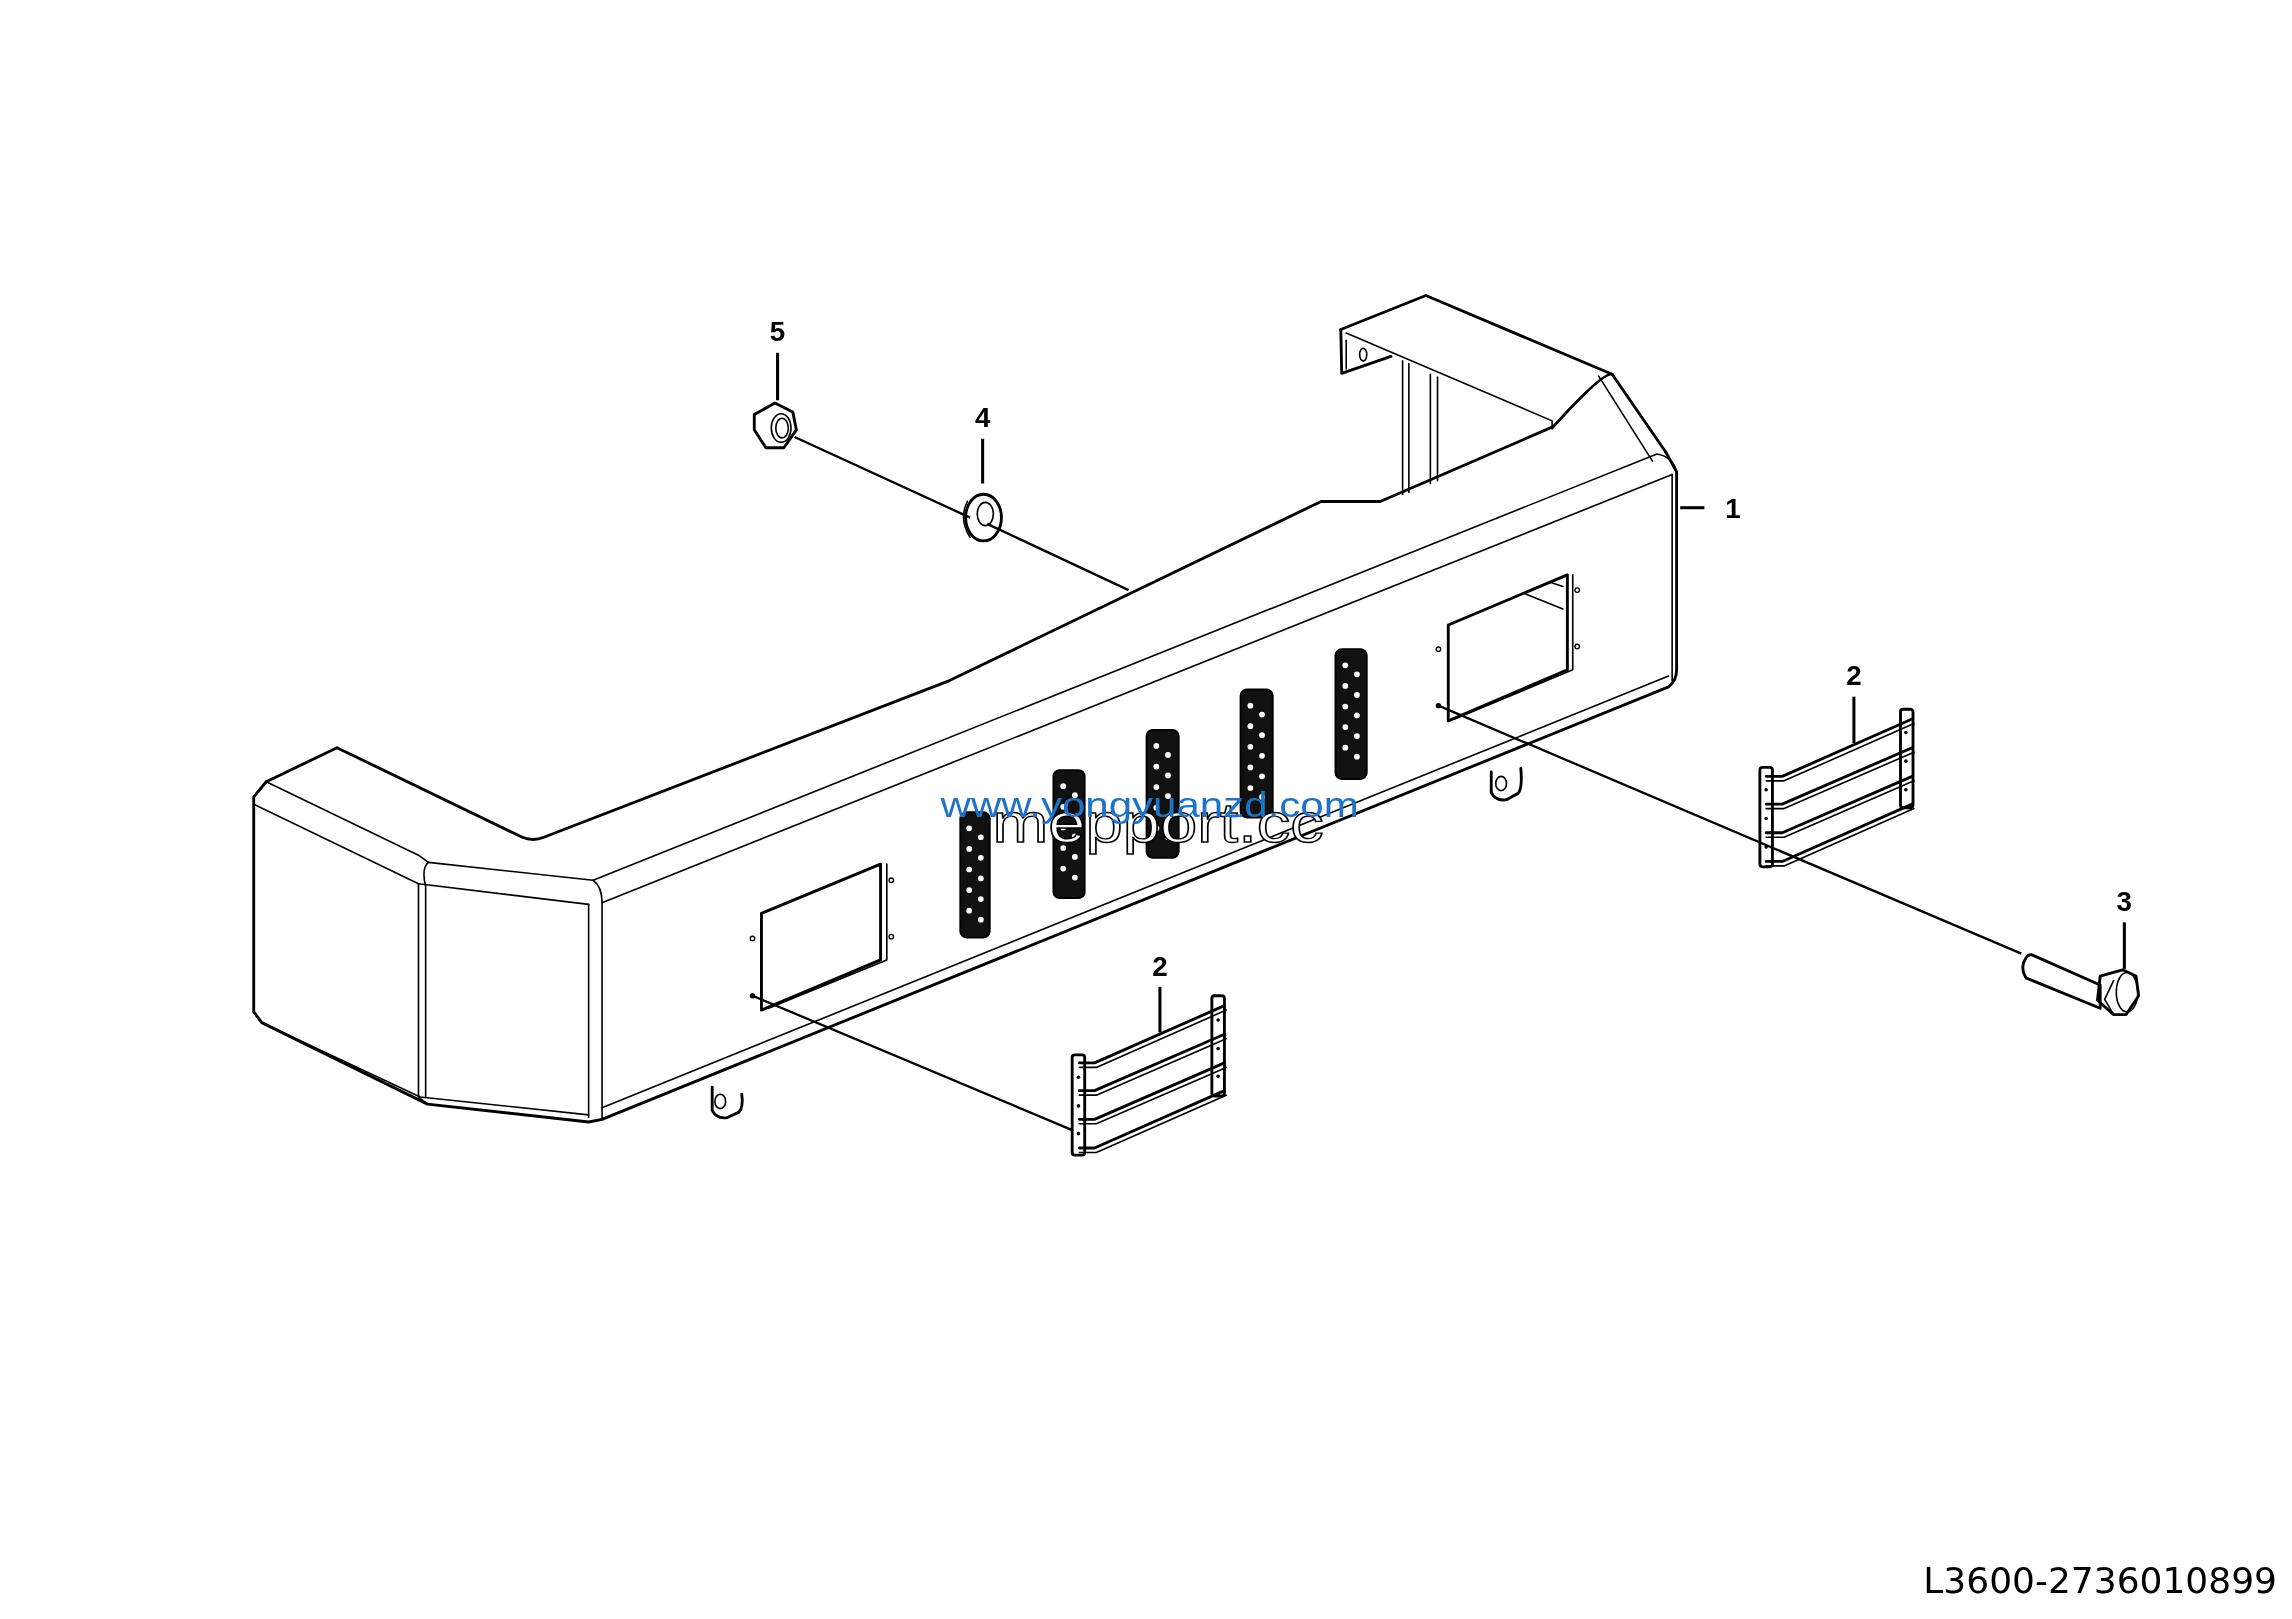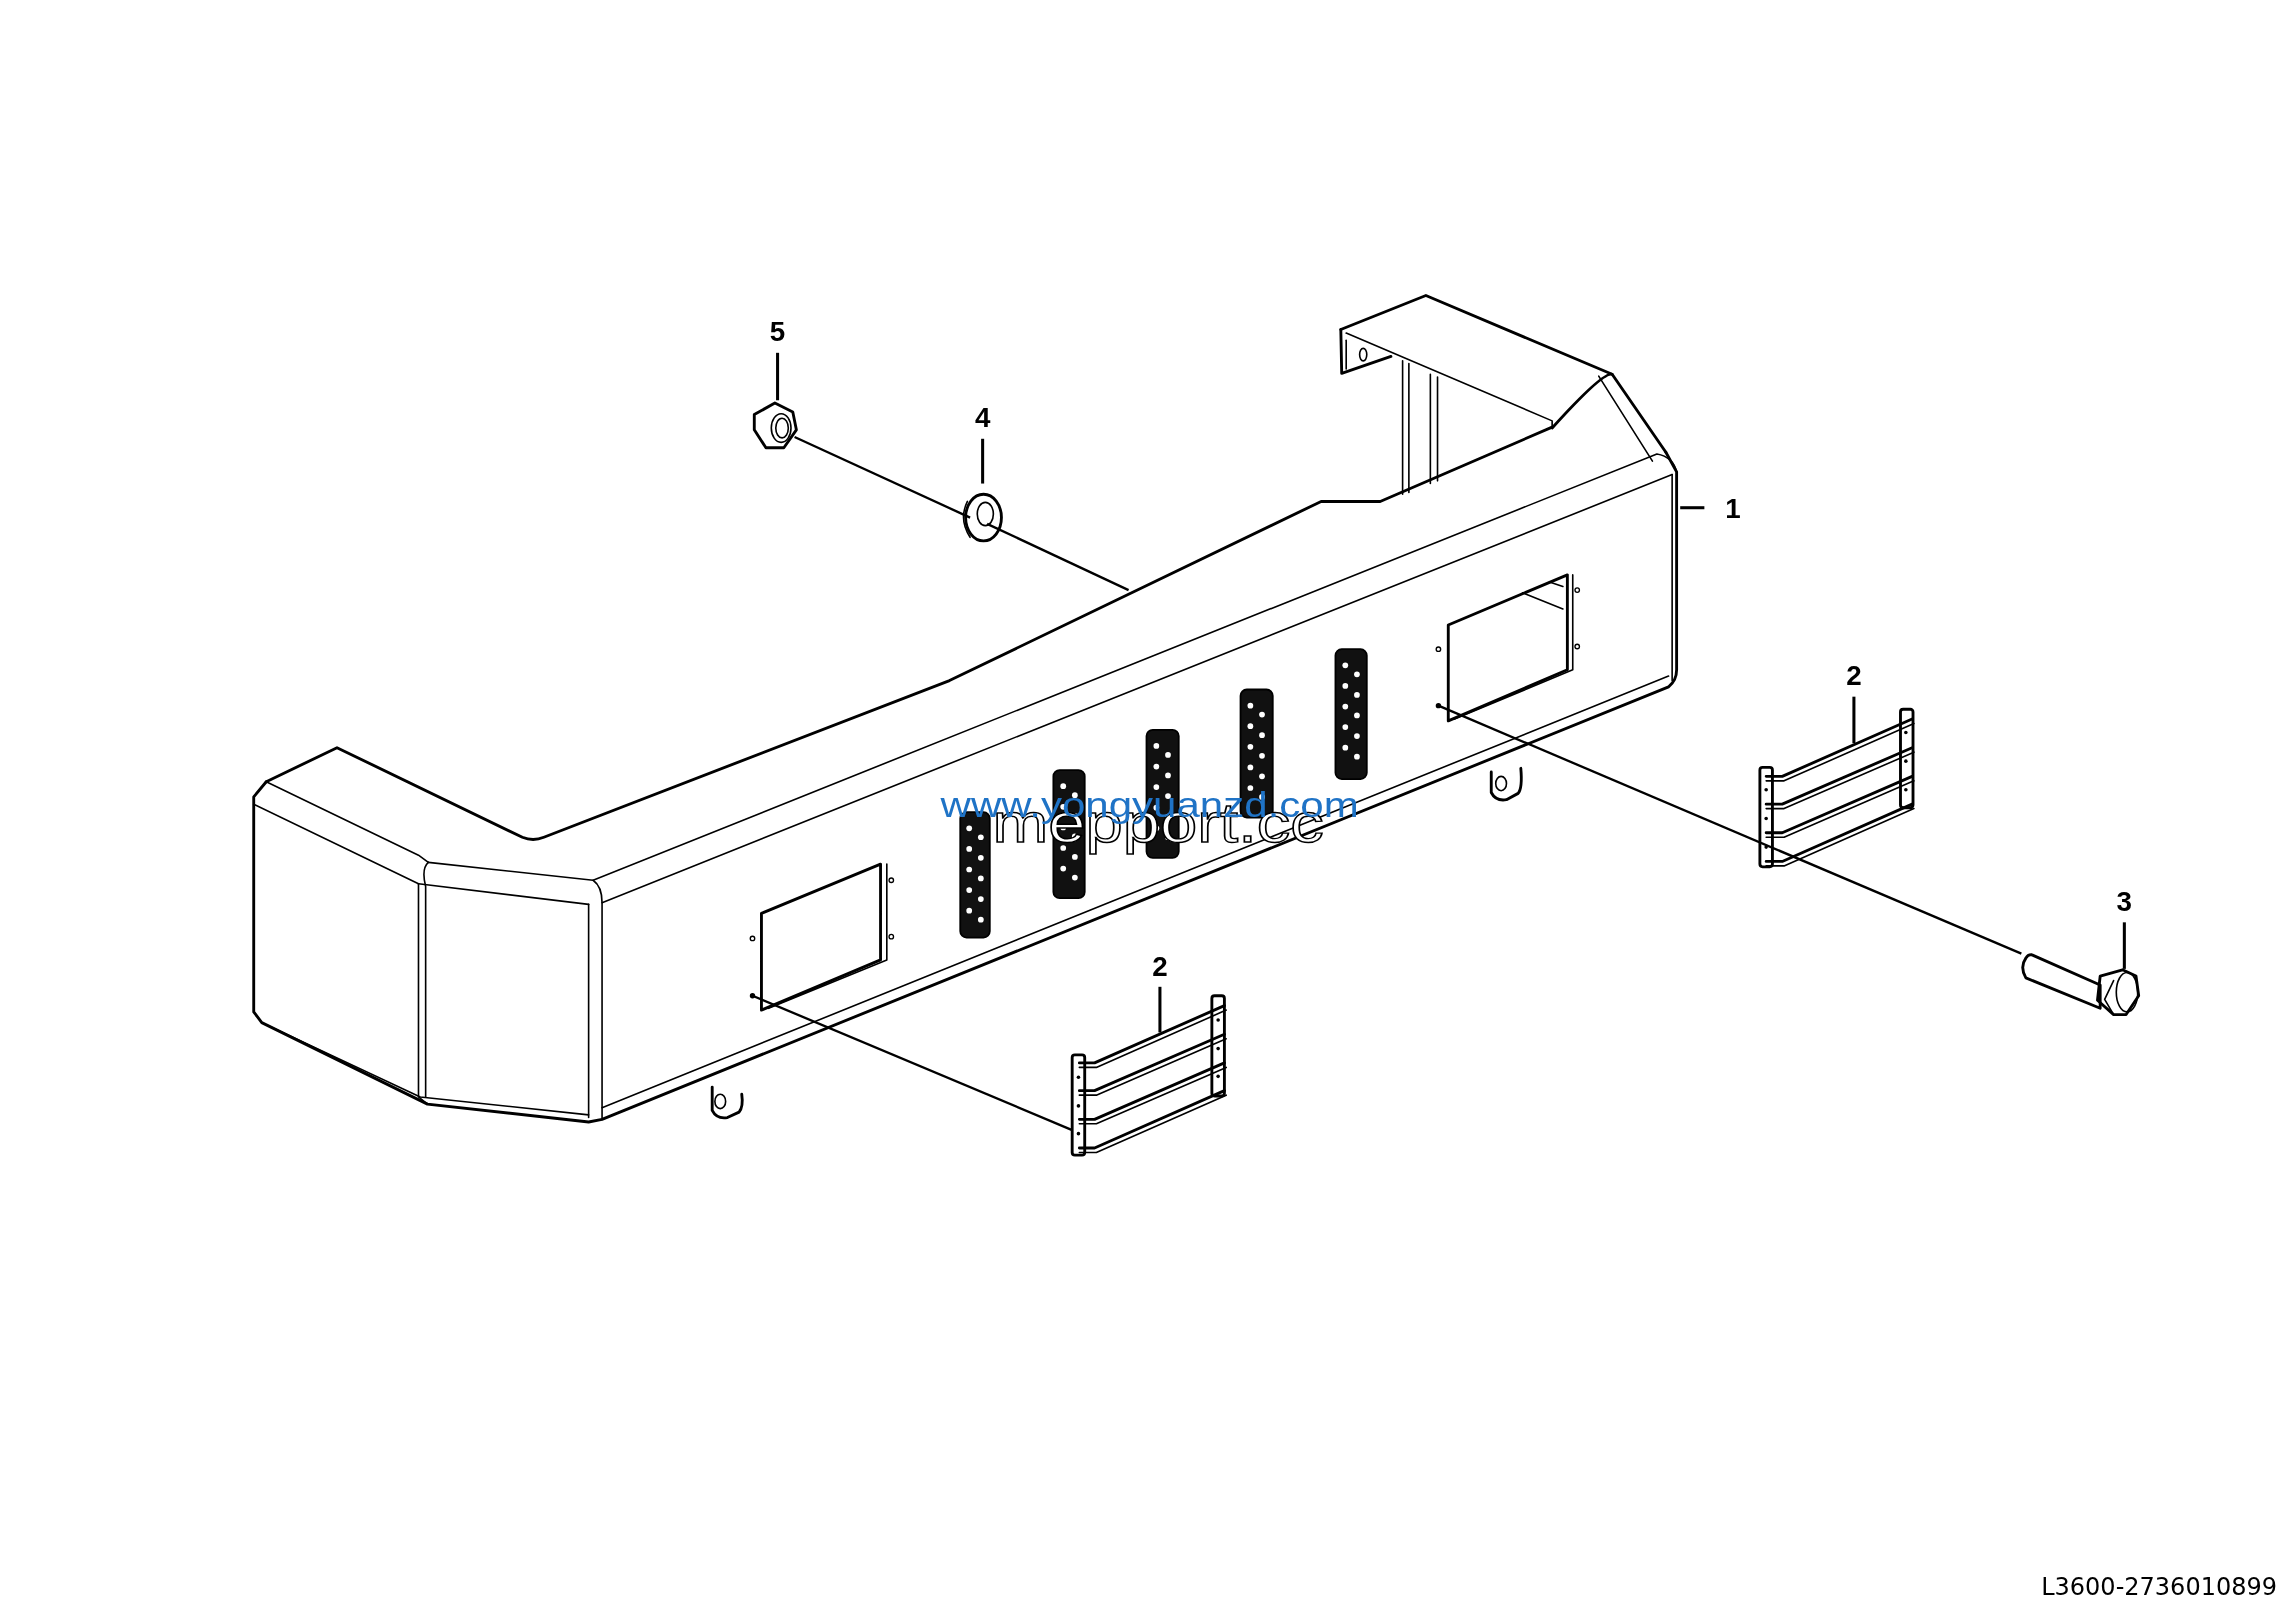--- a/index.html
+++ b/index.html
@@ -6,21 +6,21 @@
   body { width: 2293px; height: 1619px; position: relative; overflow: hidden; font-family: "Liberation Sans", sans-serif; }
   #diagram { position: absolute; left: 0; top: 0; width: 2293px; height: 1619px; }
   .edge { fill: none; stroke: #000; stroke-width: 3.2; stroke-linejoin: round; stroke-linecap: round; }
   .edge-thin { fill: none; stroke: #000; stroke-width: 1.8; stroke-linejoin: round; stroke-linecap: round; }
   .leader { fill: none; stroke: #000; stroke-width: 2.6; }
   .callout-line { fill: none; stroke: #000; stroke-width: 3.4; }
   .callout-num { font-family: "Liberation Sans", sans-serif; font-weight: bold; font-size: 31px; fill: #000; }
   .slot { fill: #111; stroke: #000; stroke-width: 2; }
   .wm-blue { font-family: "Liberation Sans", sans-serif; font-size: 40px; fill: #1f73c6; }
   .wm-outline { font-family: "Liberation Sans", sans-serif; font-size: 62px; fill: #fff; stroke: #000; stroke-width: 1.6; }
-  .figure-id { position: absolute; right: 16px; bottom: 18px; font-family: "DejaVu Sans", sans-serif; font-size: 24px; color: #000; }
+  .figure-id { position: absolute; right: 16px; bottom: 18px; font-family: "DejaVu Sans", sans-serif; font-size: 36px; color: #000; }
 </style>
 </head>
 <body>
 
 <svg id="diagram" viewBox="0 0 2560 1808" xmlns="http://www.w3.org/2000/svg">
 
   <g>
 
     <path class="edge" d="M297,873 L376,835 L583,935 Q595,940 607,935 L1060,760 L1475,560 L1541,560 L1733,477"></path>
 

